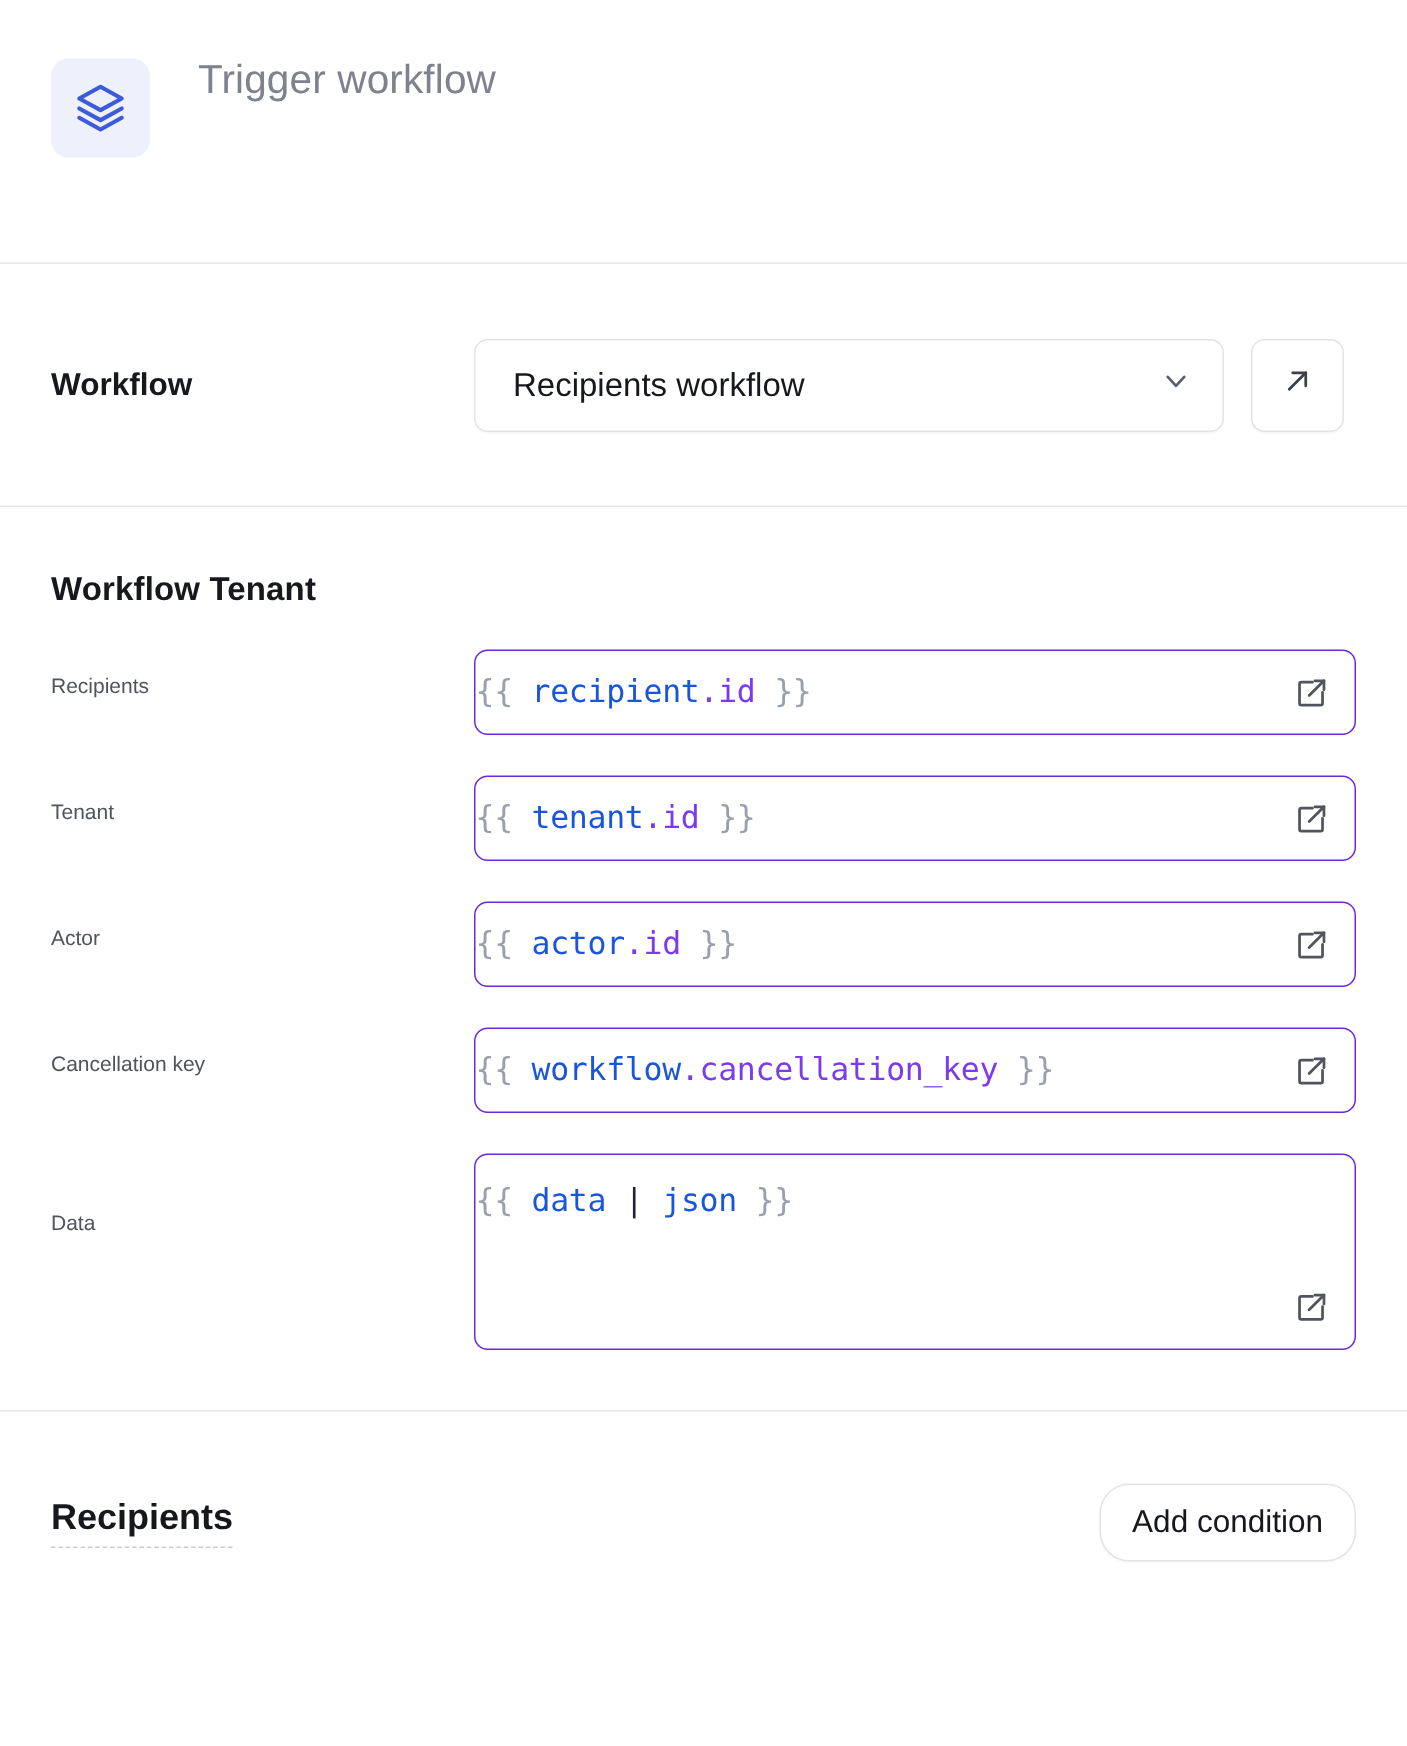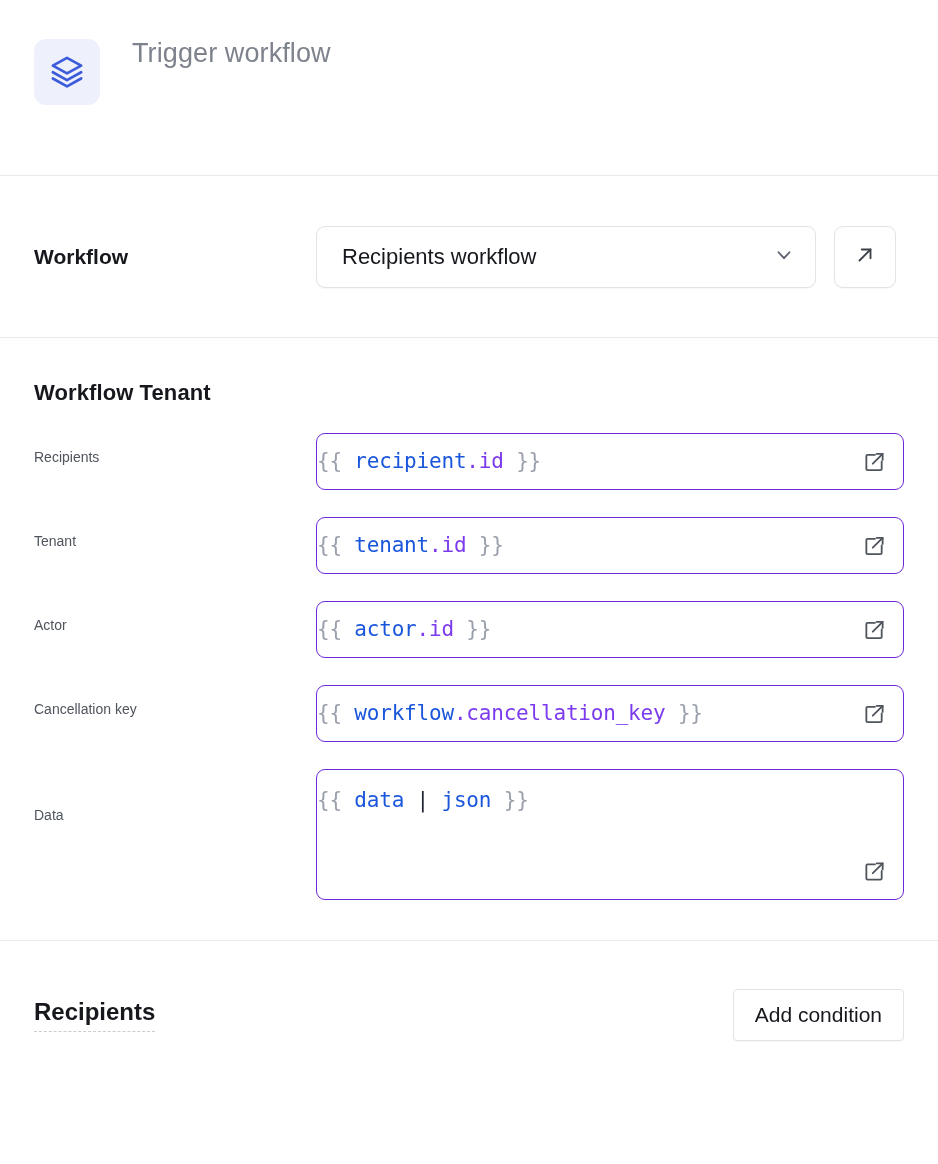--- a/index.html
+++ b/index.html
@@ -193,21 +193,21 @@
     font-size: 24px;
     font-weight: 700;
     color: #16181d;
     border-bottom: 1px dashed #c9ccd2;
     padding-bottom: 4px;
     line-height: 1.2;
   }
   .btn-outline {
     height: 52px;
     border: 1px solid #e2e3e7;
-    border-radius: 4px;
+    border-radius: 20px;
     background: #fff;
     font-family: "Liberation Sans", sans-serif;
     font-size: 21px;
     color: #16181d;
     padding: 0 21px;
     box-shadow: 0 1px 1px rgba(16,24,40,0.03);
     display: flex;
     align-items: center;
   }
 </style>

